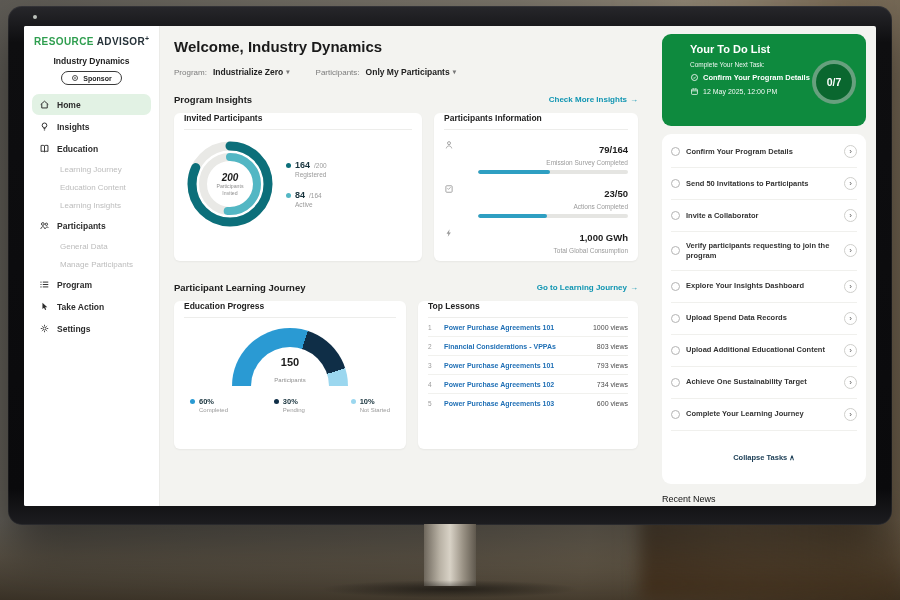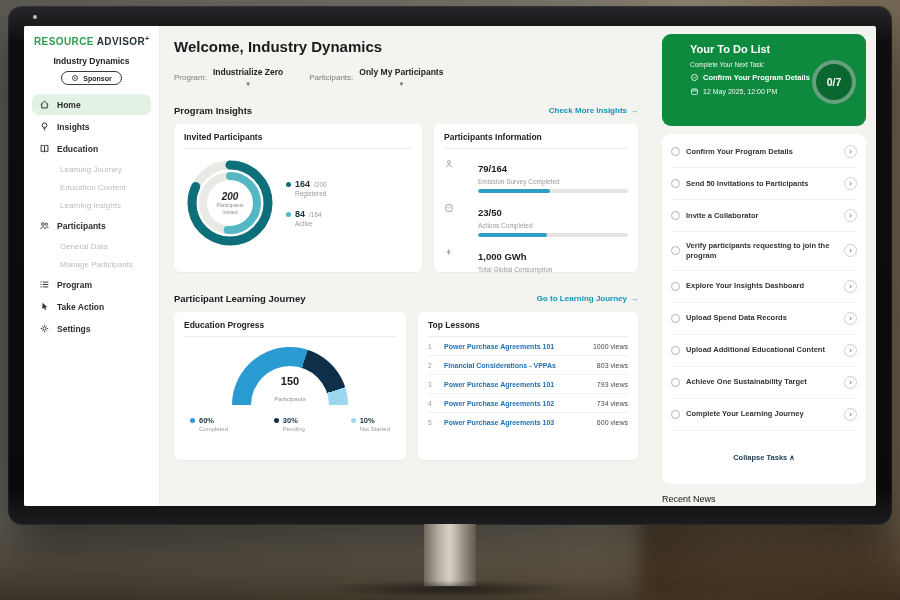--- a/index.html
+++ b/index.html
@@ -44,29 +44,29 @@
   .nav-item { display:flex; align-items:center; gap:7px; margin:1px 8px; padding:5px 7px;
     border-radius:7px; font-size:8.5px; font-weight:700; color:#2d2d2d; cursor:pointer; }
   .nav-item.active { background:#e2f2e4; }
   .nav-item svg { width:11px; height:11px; flex:none; }
   .nav-sub { padding:4.5px 10px 4.5px 36px; font-size:8px; color:#bcbcbc; cursor:pointer; }
 
   
   .main { width:492px; flex:0 0 492px; padding:8px 14px 0; }
   .welcome { font-size:15px; font-weight:700; color:#1a1a1a; margin-top:4px; }
   .filters { display:flex; align-items:center; gap:6px; margin-top:12px; font-size:8px; color:#7c7c7c; }
-  .f-value { display:flex; align-items:center; gap:3px; font-size:8.5px; font-weight:700; color:#222; cursor:pointer;flex-direction:column; }
+  .f-value { display:flex; align-items:center; gap:3px; font-size:8.5px; font-weight:700; color:#222; cursor:pointer; }
   .f-gap { width:14px; }
   .chev { font-size:6.5px; color:#777; }
   .sec-row { display:flex; justify-content:space-between; align-items:center; margin-top:17px; }
   .sec-row.second { margin-top:21px; }
   .sec-title { font-size:9.5px; font-weight:700; color:#202020; }
   .sec-link { font-size:8px; font-weight:700; color:#1095b2; cursor:pointer; display:flex; gap:3px; align-items:center; }
   .cards { display:flex; gap:12px; margin-top:8px; }
-  .card { background:#fff; border-radius:6px; padding:8px 10px; box-shadow:0 1px 2px rgba(0,0,0,.05); height:148px; }
+  .card { background:#fff; border-radius:6px; padding:0 10px; box-shadow:0 1px 2px rgba(0,0,0,.05); height:148px; }
   .card-title { font-size:8.5px; font-weight:700; color:#232323; padding-bottom:6px; border-bottom:1px solid #ededeb; }
 
   
   .card.invited { flex:0 0 248px; }
   .invited-body { display:flex; align-items:center; gap:10px; margin-top:8px; }
   .donut-wrap { position:relative; width:92px; height:92px; flex:none; }
   .donut-center { position:absolute; inset:0; display:flex; flex-direction:column; align-items:center; justify-content:center; text-align:center; }
   .donut-center b { font-size:10px; color:#1c1c1c;font-style:italic; }
   .donut-center span { font-size:5.2px; color:#8f8f8f; width:40px; line-height:1.3; }
   .legend { display:flex; flex-direction:column; gap:12px; }
@@ -76,21 +76,21 @@
   .leg-label { font-size:6.5px; color:#9a9a9a; margin-left:9px; margin-top:1px; }
   .dot { width:5px; height:5px; border-radius:50%; flex:none; }
   .dot.teal-d { background:#0c6f7a; }
   .dot.teal-l { background:#53b7c4; }
   .dot.g-blue { background:#2a9ad3; }
   .dot.g-dark { background:#0f2e47; }
   .dot.g-light { background:#9bd7ef; }
 
   
   .card.info { flex:1; }
-  .info-row { display:flex; gap:24px; margin-top:9px; }
+  .info-row { display:flex; gap:24px; margin-top:9px;text-align:right; }
   .info-row svg { width:10px; height:10px; flex:none; margin-top:1px; }
   .info-col { flex:1; }
   .info-col b { font-size:9.5px; color:#1c1c1c; }
   .info-lbl { font-size:6.5px; color:#9a9a9a; margin-top:2px; }
   .bar { margin-top:4px; height:4px; border-radius:3px; background:#e5e5e2; overflow:hidden; }
   .bar i { display:block; height:100%; border-radius:3px; background:#2e9fc2; }
 
   
   .card.edu { flex:0 0 232px; }
   .gauge-wrap { position:relative; width:116px; height:58px; overflow:hidden; margin:10px auto 0; }

